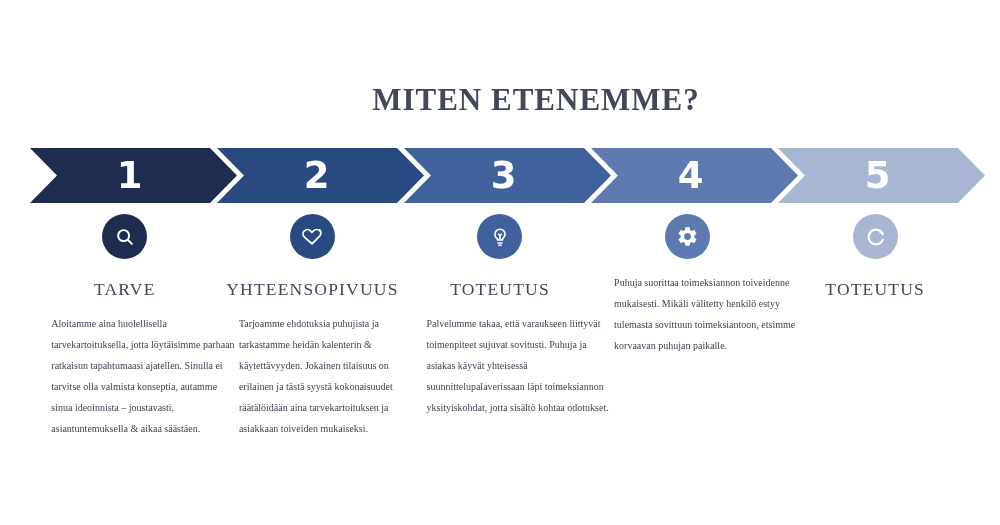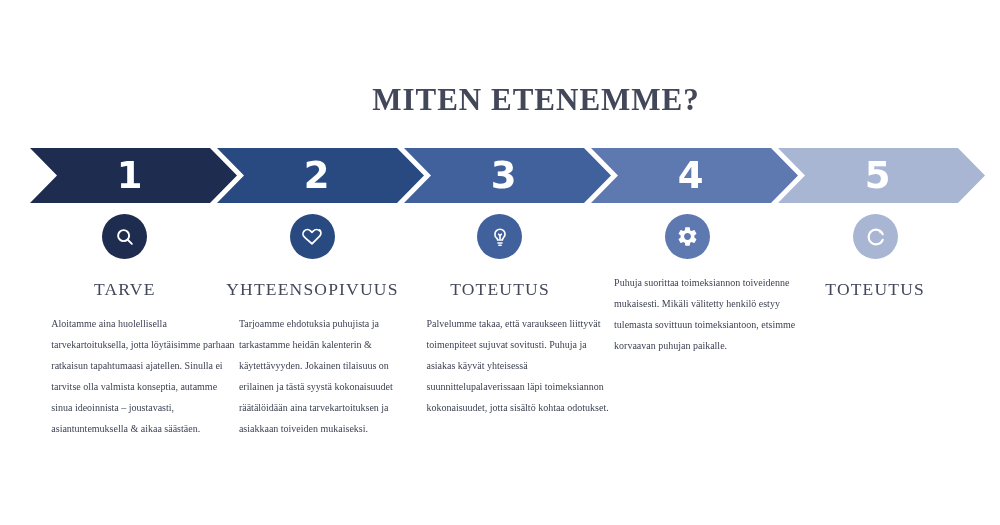--- a/index.html
+++ b/index.html
@@ -77,21 +77,21 @@
       <div class="icon-circle" style="background: rgb(65, 97, 156);">
         <svg width="22" height="22" viewBox="0 0 24 24" fill="none" stroke="#ffffff" stroke-width="1.8" stroke-linecap="round" stroke-linejoin="round">
           <path d="M6.5 9a5.5 5.5 0 1 1 11 0c0 2.2-1.3 3.2-2.1 4.3-.5.7-.7 1.2-.8 2H9.4c-.1-.8-.3-1.3-.8-2C7.8 12.2 6.5 13.2 6.5 9z"></path>
           <line x1="9.8" y1="18.5" x2="14.2" y2="18.5"></line>
           <line x1="10.8" y1="21" x2="13.2" y2="21"></line>
           <path d="M10.5 9l1.5 1.5L13.5 9"></path>
           <line x1="12" y1="10.5" x2="12" y2="14"></line>
         </svg>
       </div>
       <div class="step-heading">TOTEUTUS</div>
-      <div class="step-body">Palvelumme takaa, että varaukseen liittyvät toimenpiteet sujuvat sovitusti. Puhuja ja asiakas käyvät yhteisessä suunnittelupalaverissaan läpi toimeksiannon kokonaisuudet, jotta sisältö kohtaa odotukset.</div>
+      <div class="step-body">Palvelumme takaa, että varaukseen liittyvät toimenpiteet sujuvat sovitusti. Puhuja ja asiakas käyvät yhteisessä suunnittelupalaverissaan läpi toimeksiannon yksityiskohdat, jotta sisältö kohtaa odotukset.</div>
     </div>
 
     <div class="col">
       <div class="icon-circle" style="background: rgb(94, 120, 176);">
         <svg width="23" height="23" viewBox="0 0 24 24" fill="#ffffff" fill-rule="evenodd">
           <path d="M19.14 12.94c.04-.3.06-.61.06-.94 0-.32-.02-.64-.07-.94l2.03-1.58c.18-.14.23-.41.12-.61l-1.92-3.32c-.12-.22-.37-.29-.59-.22l-2.39.96c-.5-.38-1.03-.7-1.62-.94l-.36-2.54c-.04-.24-.24-.41-.48-.41h-3.84c-.24 0-.43.17-.47.41l-.36 2.54c-.59.24-1.13.57-1.62.94l-2.39-.96c-.22-.08-.47 0-.59.22L2.74 8.87c-.12.21-.08.47.12.61l2.03 1.58c-.05.3-.09.63-.09.94s.02.64.07.94l-2.03 1.58c-.18.14-.23.41-.12.61l1.92 3.32c.12.22.37.29.59.22l2.39-.96c.5.38 1.03.7 1.62.94l.36 2.54c.05.24.24.41.48.41h3.84c.24 0 .44-.17.47-.41l.36-2.54c.59-.24 1.13-.56 1.62-.94l2.39.96c.22.08.47 0 .59-.22l1.92-3.32c.12-.22.07-.47-.12-.61l-2.01-1.58zM12 15.6c-1.98 0-3.6-1.62-3.6-3.6s1.62-3.6 3.6-3.6 3.6 1.62 3.6 3.6-1.62 3.6-3.6 3.6z"></path>
         </svg>
       </div>
       <div class="step-body">Puhuja suorittaa toimeksiannon toiveidenne mukaisesti. Mikäli välitetty henkilö estyy tulemasta sovittuun toimeksiantoon, etsimme korvaavan puhujan paikalle.</div>
     </div>

